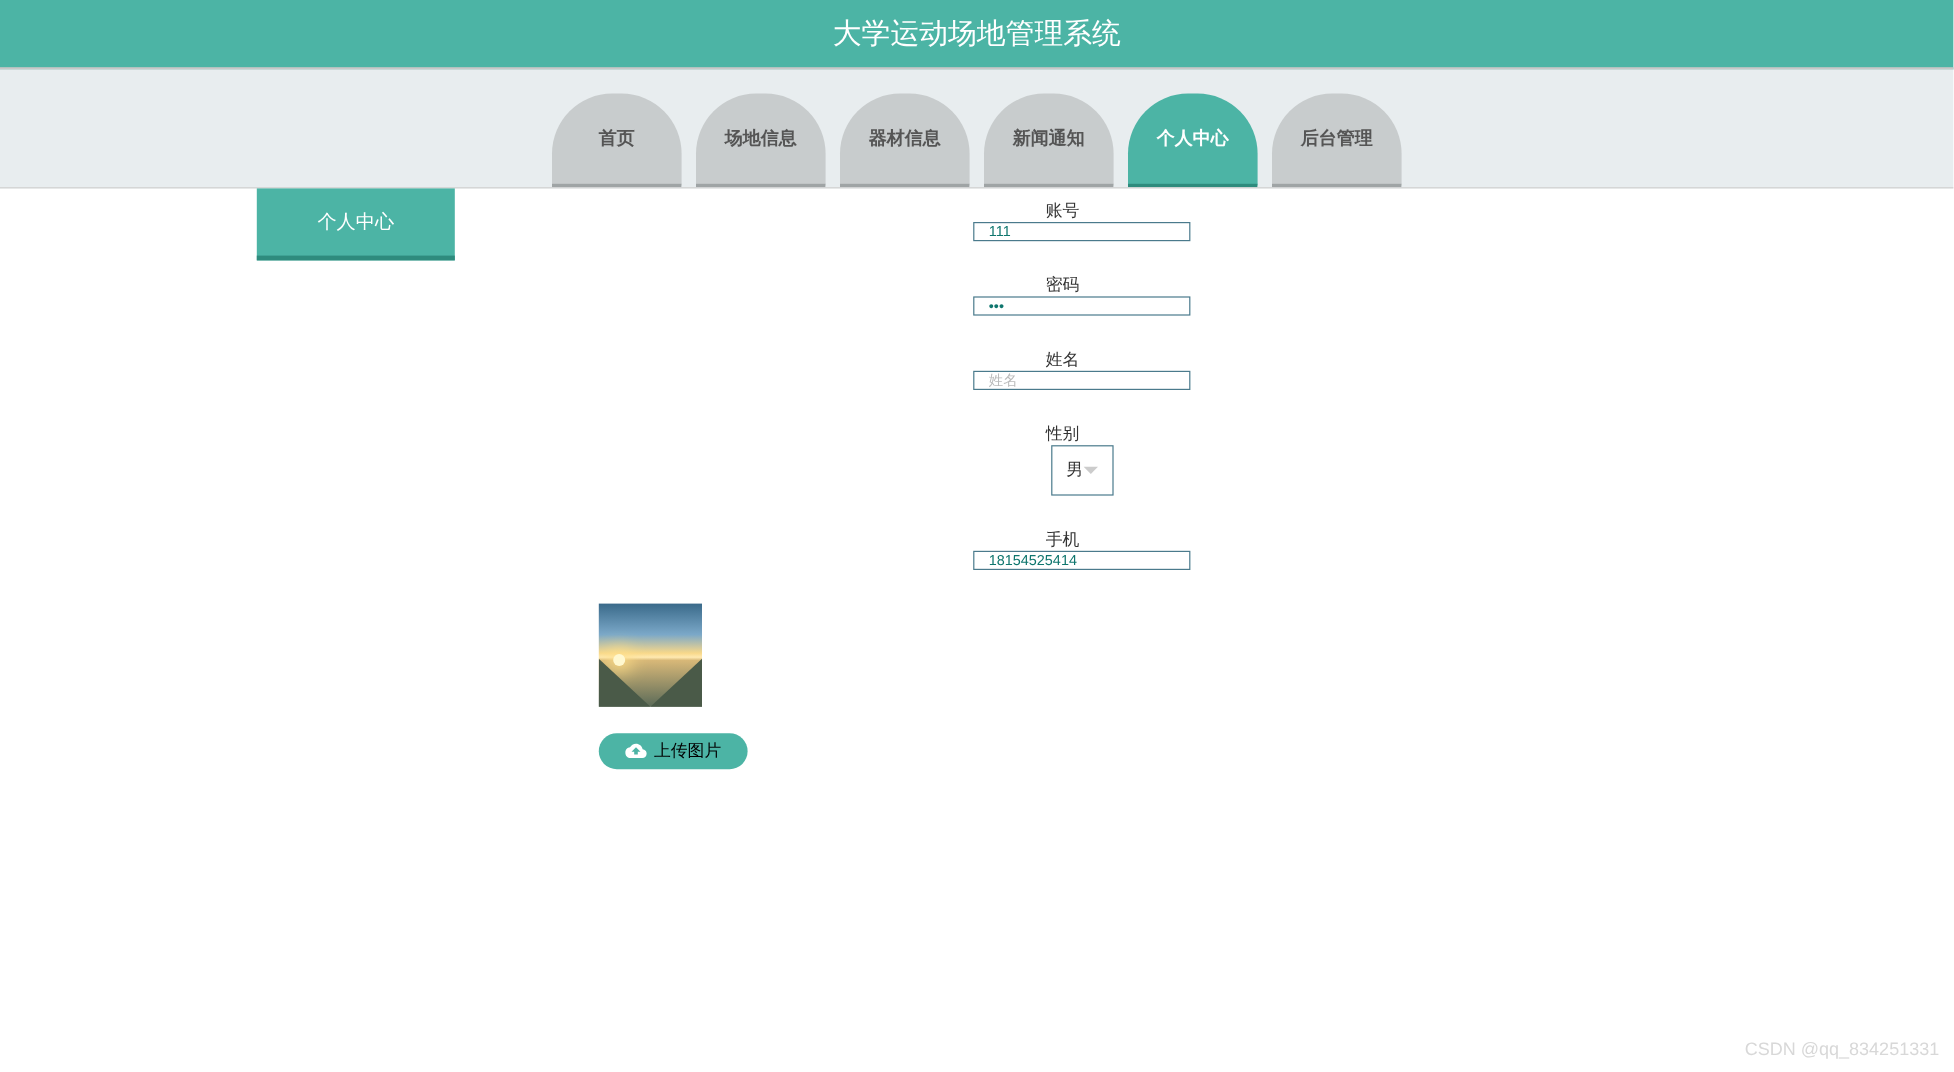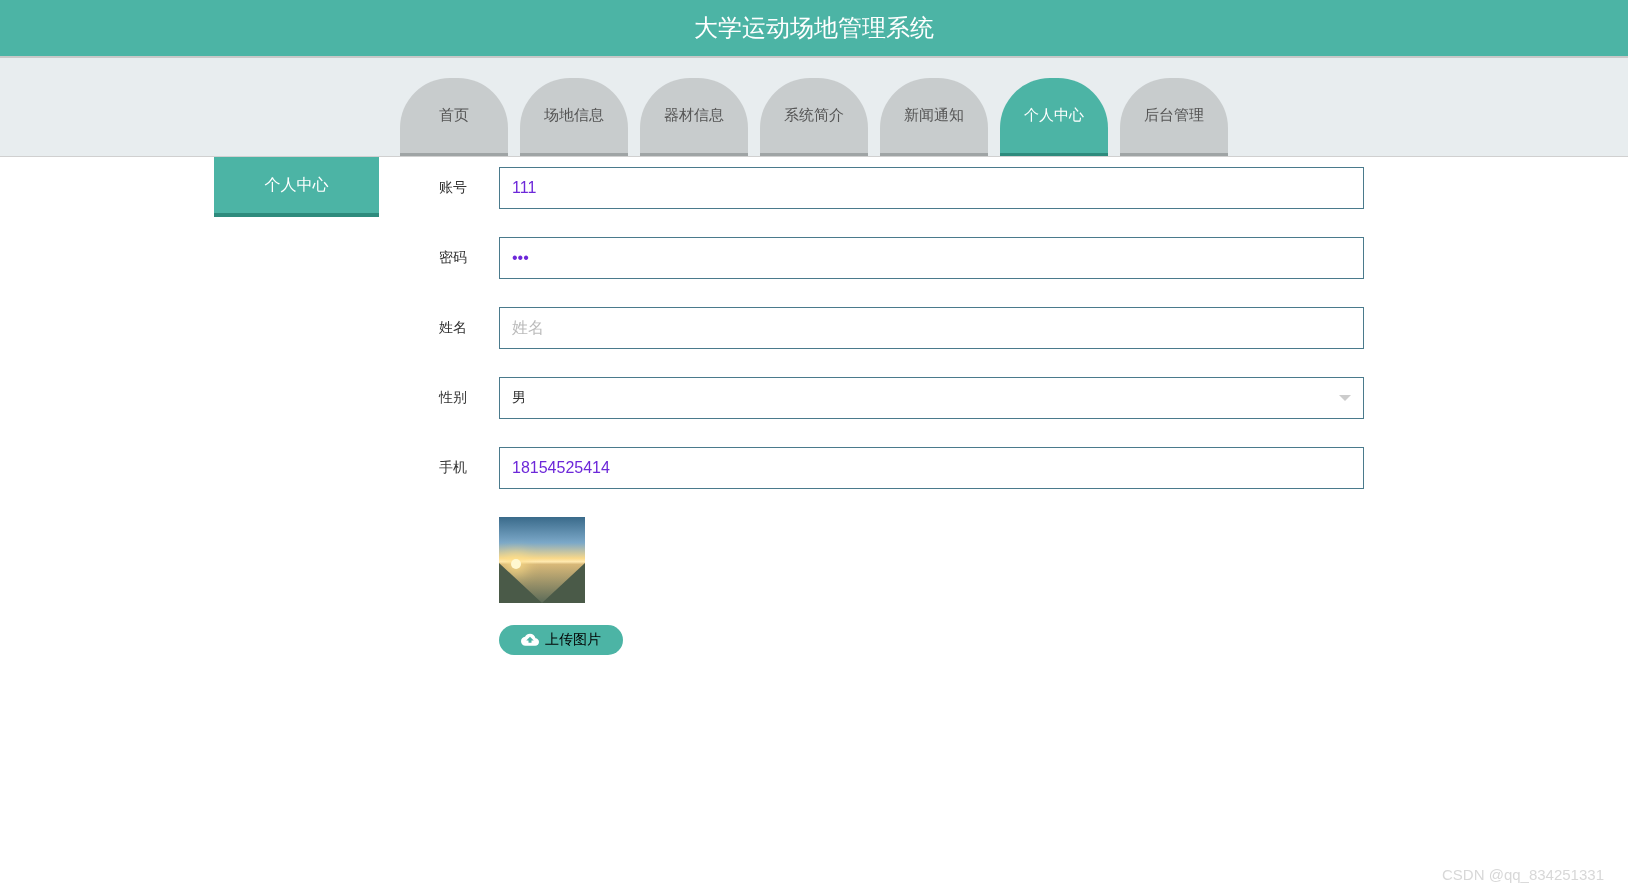--- a/index.html
+++ b/index.html
@@ -1,62 +1,59 @@
 <!DOCTYPE html>
 <html><head>
   <meta charset="utf-8">
   <style>
     * { margin: 0; padding: 0; box-sizing: border-box; }
     body { font-family: "Microsoft YaHei", Arial, sans-serif; background: #fff; font-size: 14px; color: #333; }
     .header-bar { background: #4cb4a5; color: #fff; text-align: center; padding: 12px 0; font-size: 24px; font-weight: 400; border-bottom: 2px solid #c8c8c8; }
-    .nav-wrap { background: #e8edef; padding: 20px 0 0 0; display: flex; justify-content: center; border-bottom: 1px solid #d0d0d0; }
+    .nav-wrap { background: #e8edef; padding: 20px 0 0 0; display: flex; justify-content: center; border-bottom: 1px solid #d0d0d0; font-weight: bold; }
     .nav-tabs { display: flex; gap: 12px; }
     .nav-tab { width: 108px; height: 78px; background: #c8cccd; border-top-left-radius: 50px; border-top-right-radius: 50px; display: flex; align-items: center; justify-content: center; color: #555; font-size: 15px; cursor: pointer; border-bottom: 3px solid #9fa4a5; position: relative; }
     .nav-tab.active { background: #4cb4a5; color: #fff; border-bottom: 3px solid #2e8b7d; }
     .content-wrap { display: flex; max-width: 1200px; margin: 0 auto; }
     .sidebar { width: 165px; padding-top: 0; }
     .sidebar-item { height: 60px; display: flex; align-items: center; justify-content: center; cursor: pointer; font-size: 16px; position: relative; background: #e8e8e8; color: #888; border-bottom: 4px solid #9fa4a5; margin-bottom: 15px;}
     .sidebar-item.active { background: #4cb4a5; color: #fff; border-bottom: 4px solid #2e8b7d; }
     .main-form { flex: 1; padding: 10px 50px 30px 60px; }
-    .form-row { display: flex; align-items: center; margin-bottom: 28px; }
+    .form-row { display: flex; align-items: center; margin-bottom: 28px; flex-direction: column; }
     .form-label { width: 55px; text-align: left; color: #333; font-size: 14px; margin-right: 5px;}
-    .form-input { flex: 1; height: 42px; border: 1px solid #4a7a8c; padding: 0 12px; font-size: 16px; outline: none; color: #6d28d9; background: #fff; }
+    .form-input { flex: 1; height: 42px; border: 1px solid #4a7a8c; padding: 0 12px; font-size: 12px; outline: none; color: #0f766e; background: #fff; }
     .form-input::placeholder { color: #bbb; }
     .form-select-wrap { flex: 1; position: relative; }
     .form-select { width: 100%; height: 42px; border: 1px solid #4a7a8c; padding: 0 12px; font-size: 14px; cursor: pointer; background: #fff; display: flex; align-items: center; justify-content: space-between; color: #333; }
     .select-arrow { width: 0; height: 0; border-left: 6px solid transparent; border-right: 6px solid transparent; border-top: 6px solid #ccc; }
     .avatar-block { margin-left: 60px; margin-bottom: 22px; }
     .avatar-img { width: 86px; height: 86px; background: linear-gradient(to bottom, #3a6a8a 0%, #7ba8c8 30%, #f8d88a 48%, #ffe9b0 52%, #d8b878 55%, #5a6a58 100%); position: relative; overflow:hidden;}
     .avatar-sun { position: absolute; left: 12px; top: 42px; width: 10px; height: 10px; background: #fff8d0; border-radius: 50%; box-shadow: 0 0 15px 5px #ffe08a;}
     .avatar-road-l { position: absolute; bottom: 0; left: 0; width: 0; height: 0; border-bottom: 40px solid #4a5a48; border-right: 43px solid transparent;}
     .avatar-road-r { position: absolute; bottom: 0; right: 0; width: 0; height: 0; border-bottom: 40px solid #4a5a48; border-left: 43px solid transparent;}
     .upload-btn { margin-left: 60px; background: #4cb4a5; color: #000000; padding: 6px 22px; border-radius: 22px; display: inline-flex; align-items: center; gap: 6px; cursor: pointer; font-size: 14px; }
     .cloud-icon { display: inline-block; }
-    .watermark { position: fixed; bottom: 10px; right: 24px; color: #d8d8d8; font-size: 15px; font-family: Arial; }
+    .watermark { position: fixed; bottom: 10px; right: 12px; color: #d8d8d8; font-size: 15px; font-family: Arial; }
   </style>
 </head>
 <body>
 
 <div class="header-bar">
   <span>大学运动场地管理系统</span>
 </div>
 
 <div class="nav-wrap">
   <div class="nav-tabs">
     <div class="nav-tab">
         <span>首页</span>
       </div>
     <div class="nav-tab">
         <span>场地信息</span>
       </div>
     <div class="nav-tab">
         <span>器材信息</span>
-      </div>
-    <div class="nav-tab">
-        <span>系统简介</span>
       </div>
     <div class="nav-tab">
         <span>新闻通知</span>
       </div>
     <div class="nav-tab active">
         <span>个人中心</span>
       </div>
     <div class="nav-tab">
         <span>后台管理</span>
       </div>

